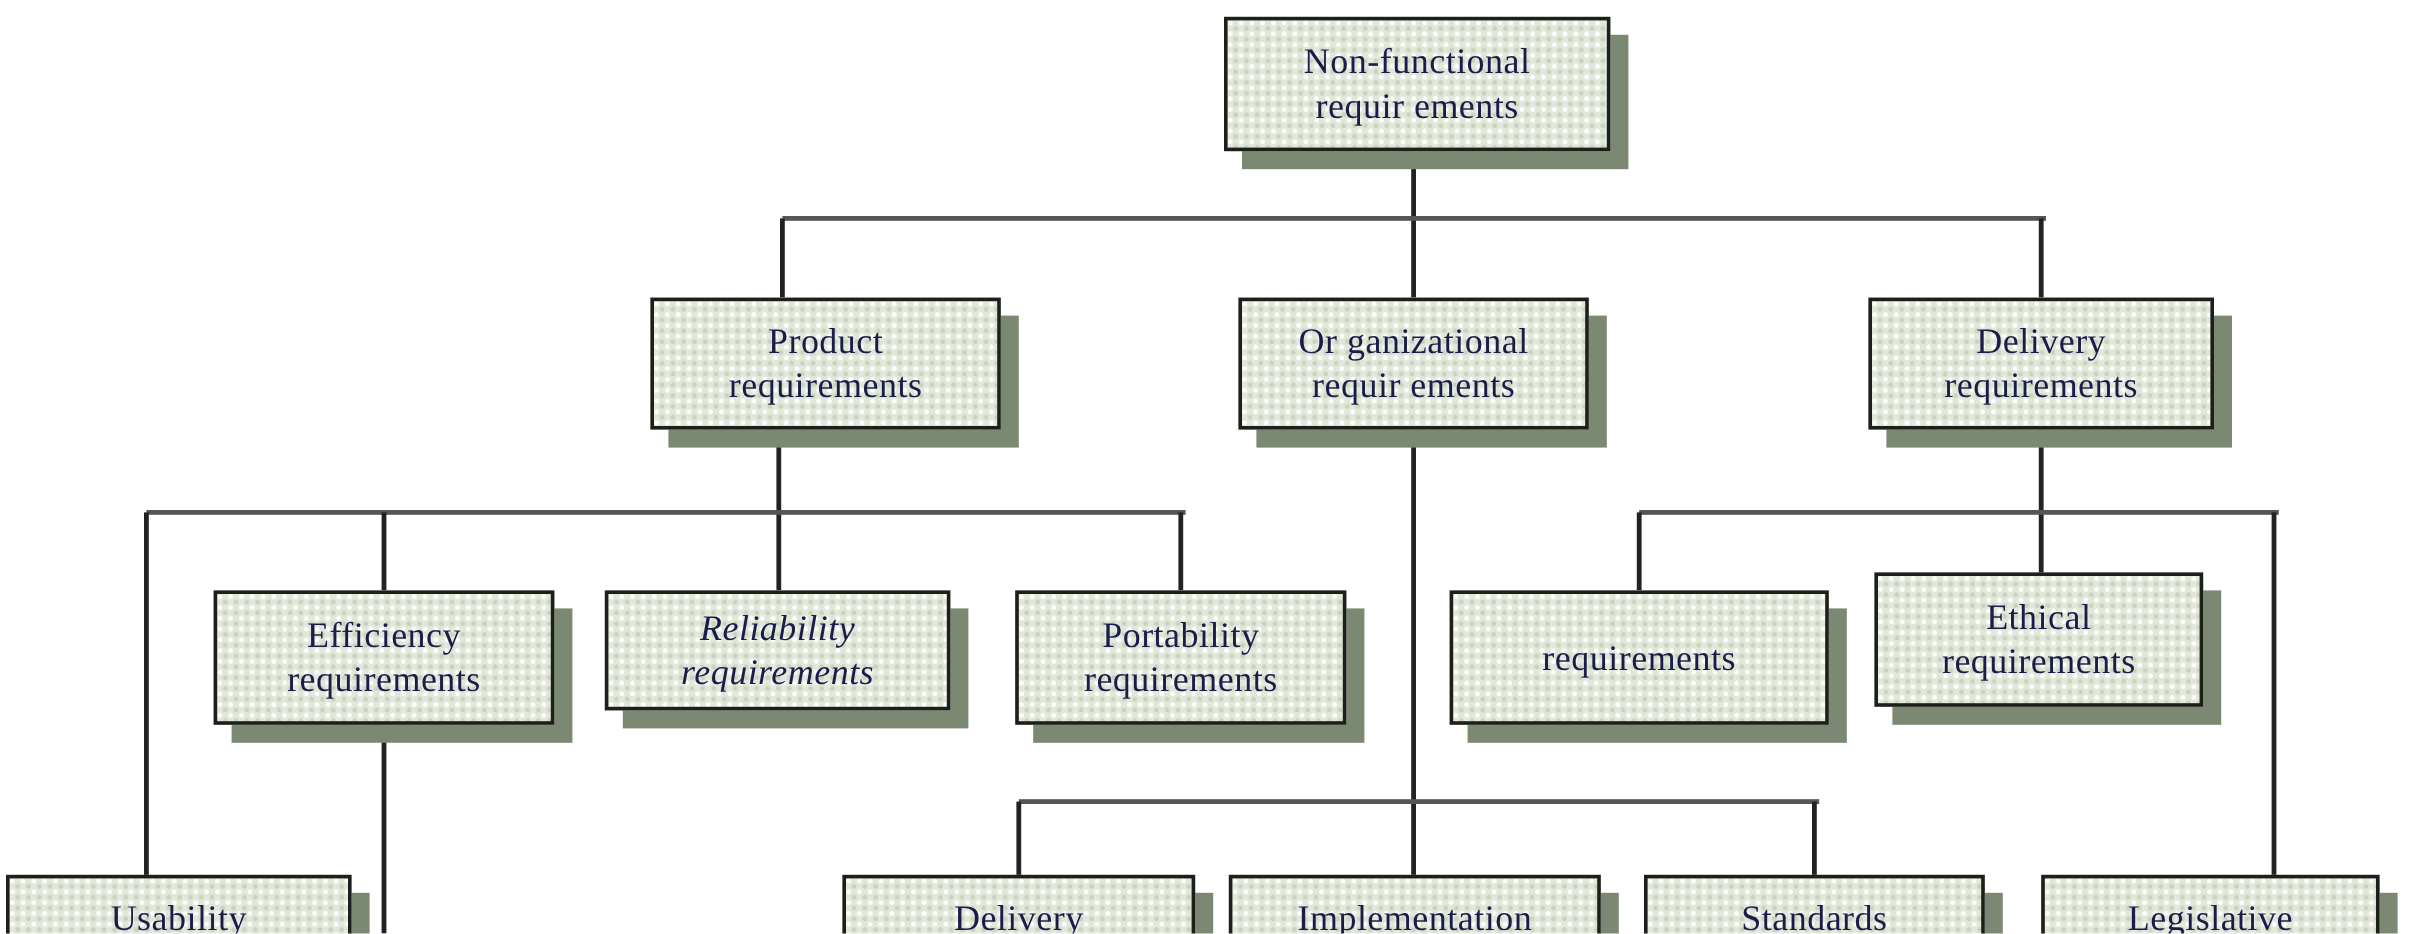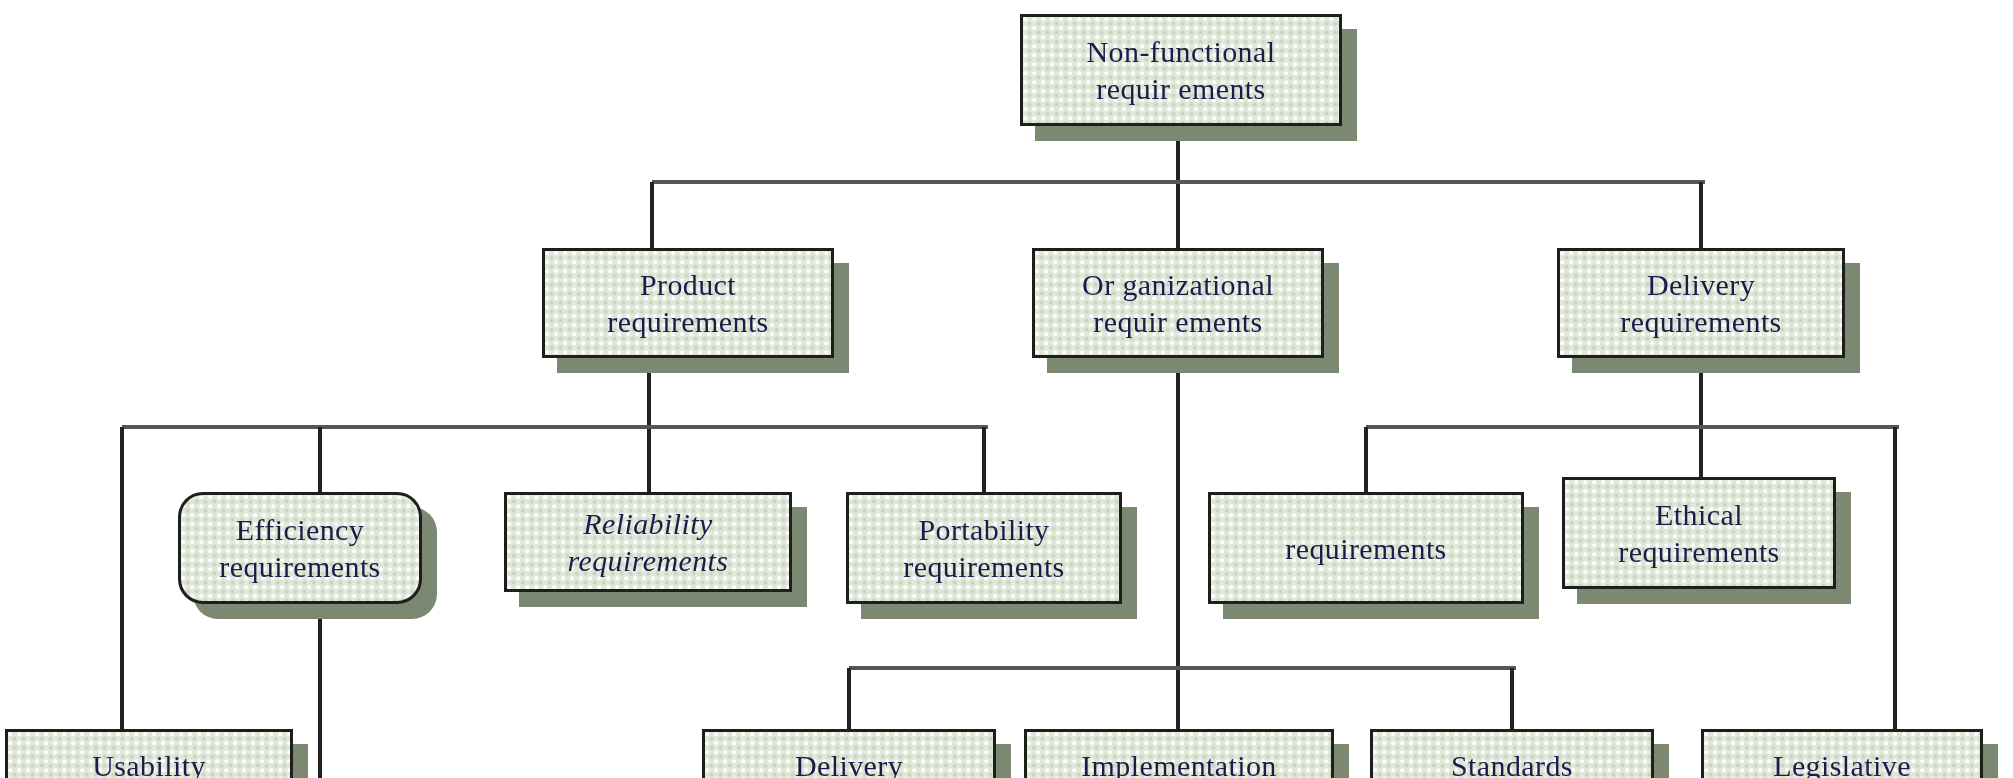--- a/index.html
+++ b/index.html
@@ -64,21 +64,21 @@
       <div class="line">requirements</div>
     </div>
     <div class="node" style="left: 1032px; top: 248px; width: 292px; height: 110px;">
       <div class="line">Or ganizational</div>
       <div class="line">requir ements</div>
     </div>
     <div class="node" style="left: 1557px; top: 248px; width: 288px; height: 110px;">
       <div class="line">Delivery</div>
       <div class="line">requirements</div>
     </div>
-    <div class="node" style="left: 178px; top: 492px; width: 244px; height: 112px; border-radius: 25px;">
+    <div class="node" style="left: 178px; top: 492px; width: 284px; height: 112px;">
       <div class="line">Efficiency</div>
       <div class="line">requirements</div>
     </div>
     <div class="node" style="left: 504px; top: 492px; width: 288px; height: 100px; font-style: italic;">
       <div class="line">Reliability</div>
       <div class="line">requirements</div>
     </div>
     <div class="node" style="left: 846px; top: 492px; width: 276px; height: 112px;">
       <div class="line">Portability</div>
       <div class="line">requirements</div>

